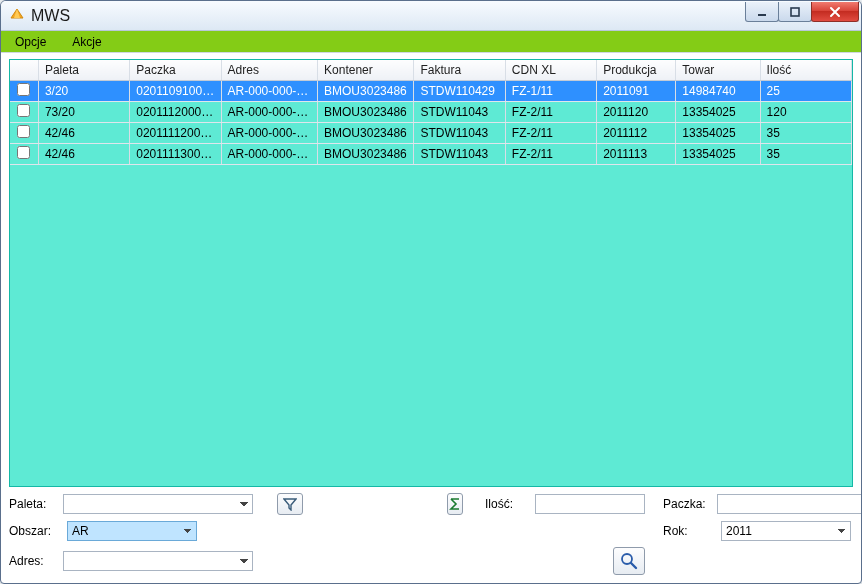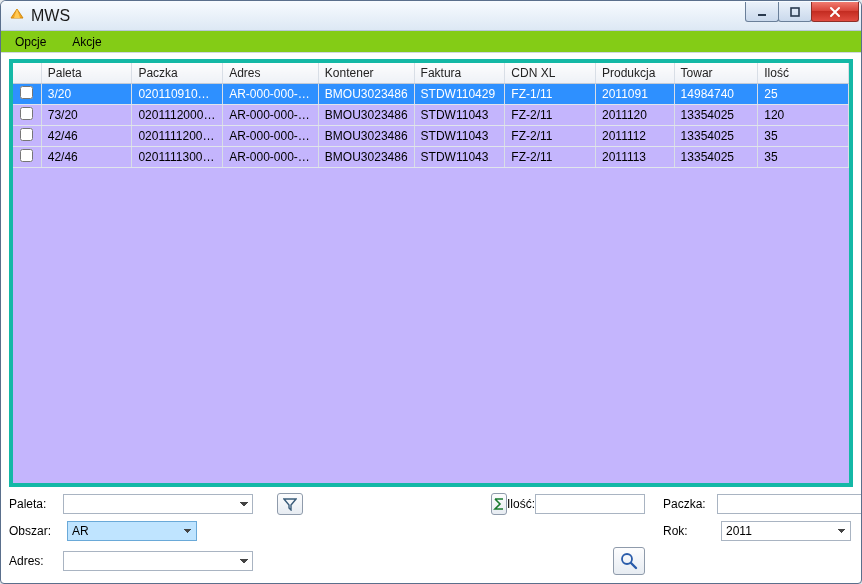--- a/index.html
+++ b/index.html
@@ -40,21 +40,21 @@
   .menubar {
     height:22px; display:flex; align-items:center; gap:14px;
     padding:0 8px; background:#84cc16; border-bottom:1px solid #d0d7e1;
   }
   .menubar-item { padding:2px 6px; cursor:default; }
 
   
   .content { flex:1; padding:6px 8px 8px 8px; display:flex; flex-direction:column; }
 
   .grid-wrap {
-    flex:1; border:4px solid #14b8a6; background:#c4b5fd; overflow:auto;
+    flex:1; border:1px solid #14b8a6; background:#5eead4; overflow:auto;
   }
   table.grid { border-collapse:collapse; width:100%; table-layout:fixed; }
   table.grid th, table.grid td {
     border-right:1px solid #d8dee6; border-bottom:1px solid #e0e5ec;
     padding:3px 6px; text-align:left; font-weight:normal; height:20px;
     white-space:nowrap; overflow:hidden; text-overflow:ellipsis;
   }
   table.grid thead th {
     background:linear-gradient(#fdfdfe,#eef1f6);
     border-bottom:1px solid #c3cbd6; font-size:12px; color:#222;
@@ -80,21 +80,21 @@
   }
   .combo.wide{ width:190px; }
   .combo { appearance:none; background-image:linear-gradient(45deg,transparent 50%,#444 50%),linear-gradient(-45deg,transparent 50%,#444 50%);
     background-position: right 8px center, right 4px center; background-size:4px 4px,4px 4px; background-repeat:no-repeat; }
   .combo.hl { background-color:#bfe4ff; border-color:#6aa9d8; }
   .icon-btn {
     width:26px; height:22px; border:1px solid #8f9bab; border-radius:3px;
     background:linear-gradient(#fdfdfe,#e7ecf2);
     display:inline-flex; align-items:center; justify-content:center; cursor:default;
   }
-  .ilosc-group{ display:flex; align-items:center; gap:0; justify-content:flex-end; }
+  .ilosc-group{ display:flex; align-items:center; gap:22px; justify-content:flex-end; }
   .ilosc-group .txt{ width:110px; padding-right:4px;}
   .search-area{ display:flex; justify-content:flex-end; align-items:flex-end; }
 
   input[type=checkbox]{ width:13px; height:13px; margin:0; }
 </style>
 </head>
 <body>
 
 <div class="window">
   <div class="titlebar">

